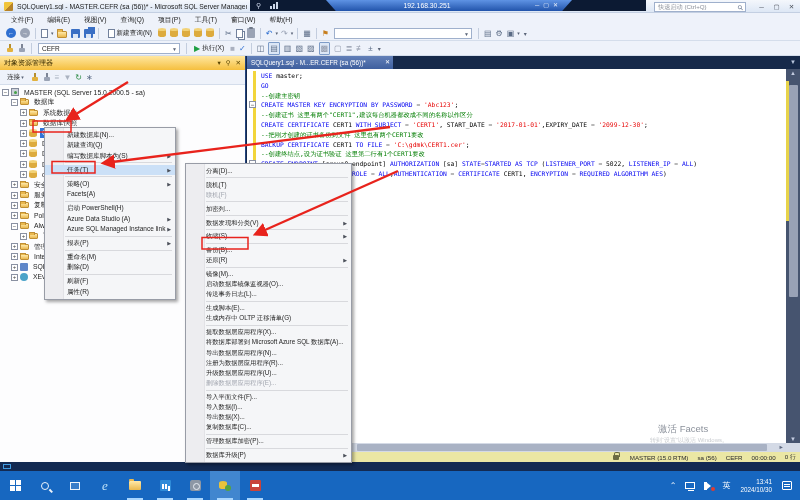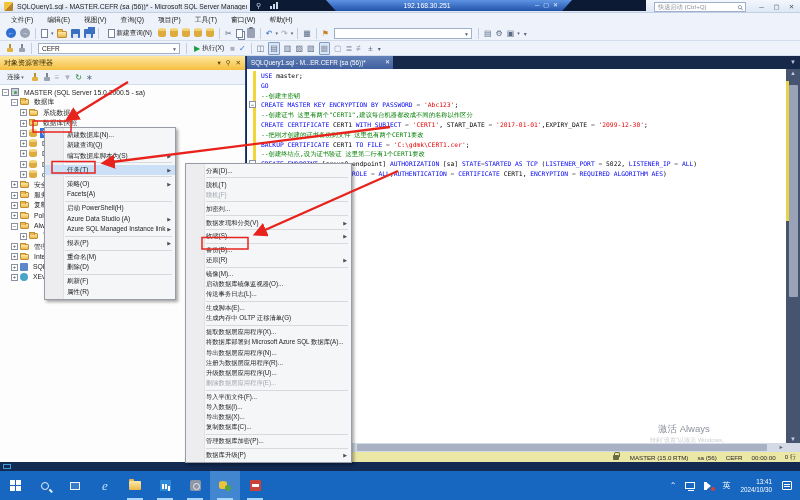--- a/index.html
+++ b/index.html
@@ -409,21 +409,21 @@
     <span class="sp"></span>
     <span class="lock"></span>
     <span class="fld">MASTER (15.0 RTM)</span>
     <span class="fld">sa (56)</span>
     <span class="fld">CEFR</span>
     <span class="fld">00:00:00</span>
     <span class="fld">0 行</span>
   </div>
 </div>
 
-<div id="wm1">激活 Always</div>
+<div id="wm1">激活 Facets</div>
 <div id="wm2">转到“设置”以激活 Windows。</div>
 
 <div id="bottomstrip">
     <span class="mini-win"></span>
   </div>
 <div id="taskbar">
     <div class="tb-cell">
       <span class="win-logo">
         <i></i>
         <i></i>

